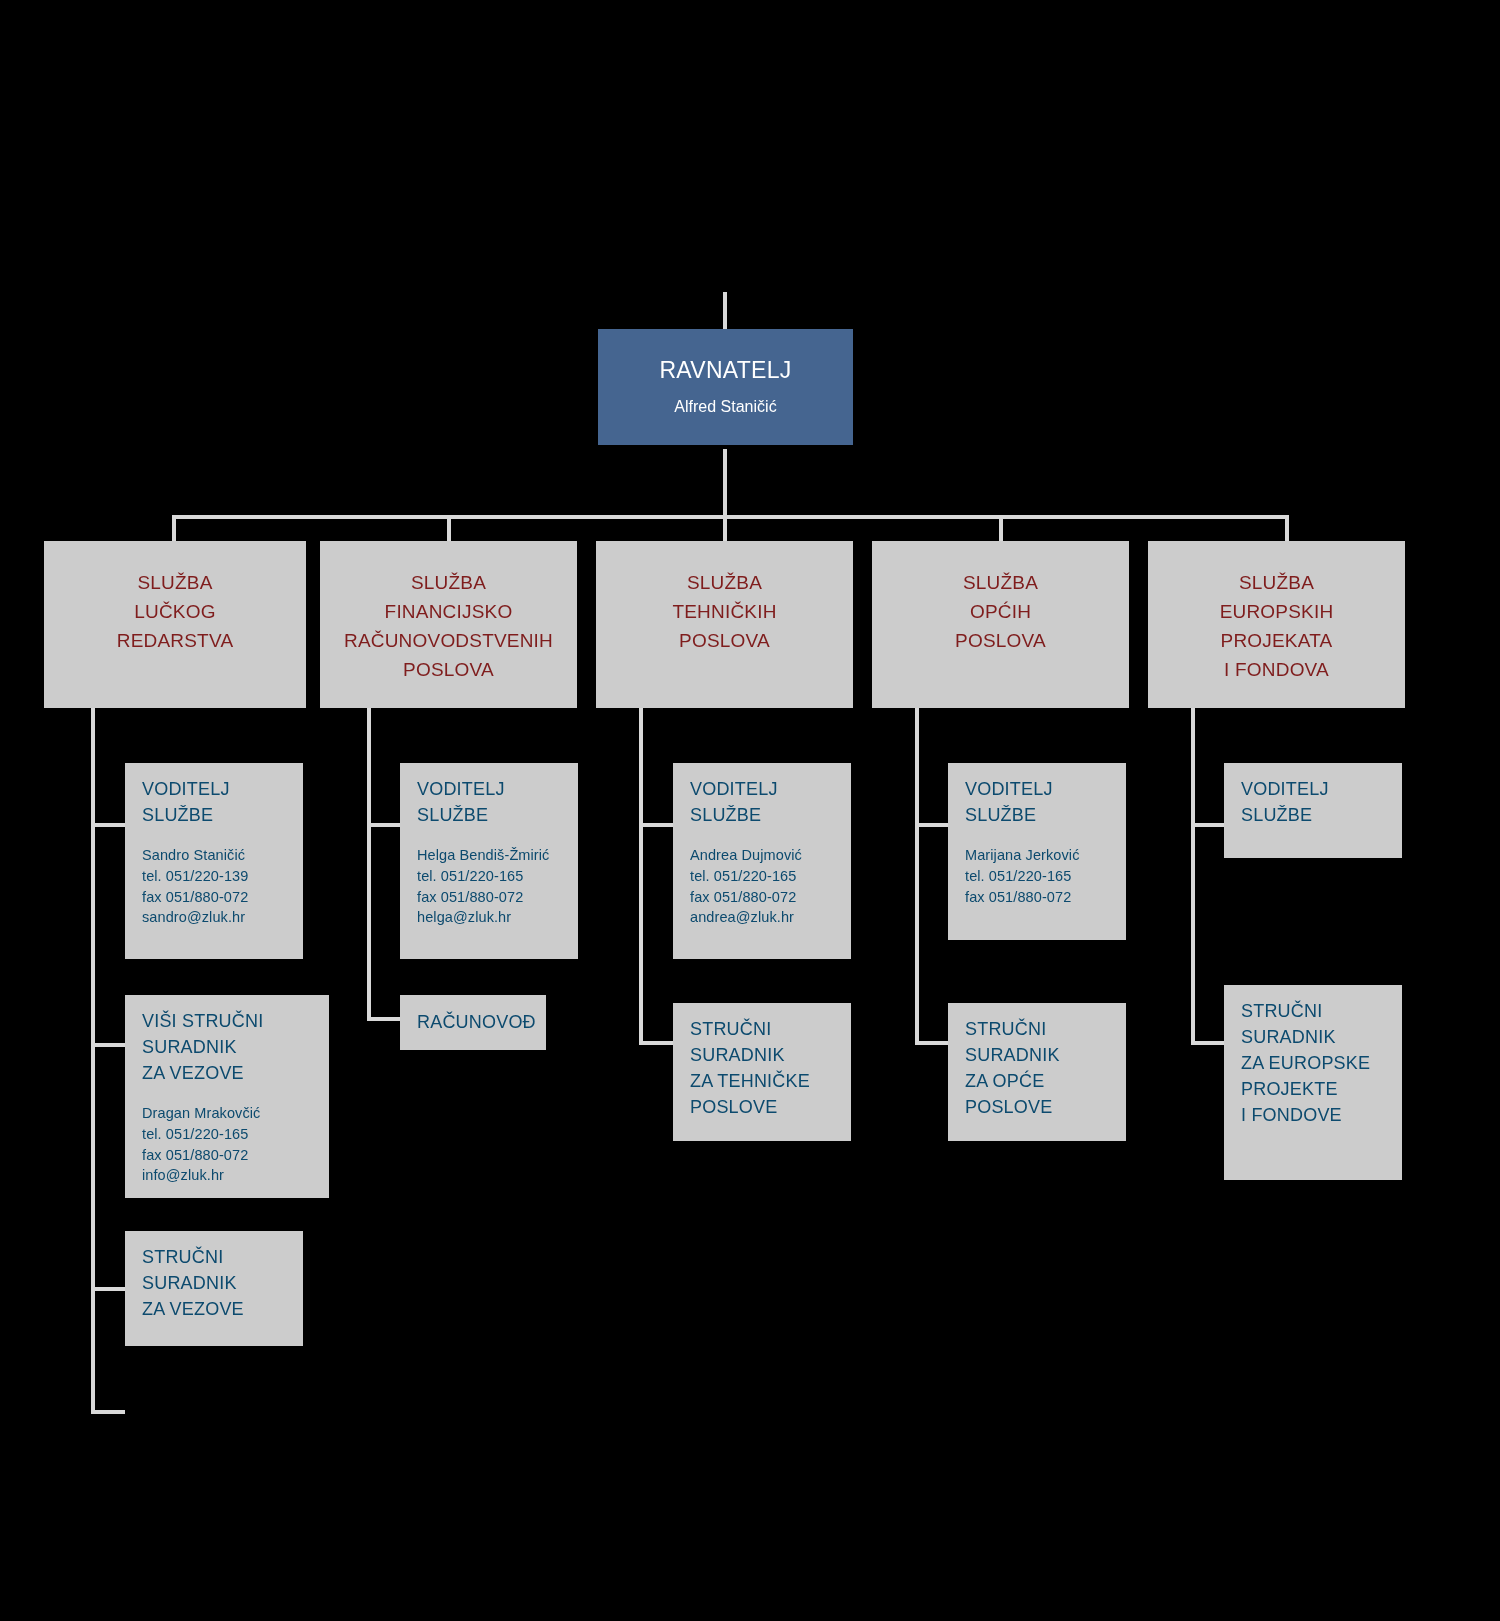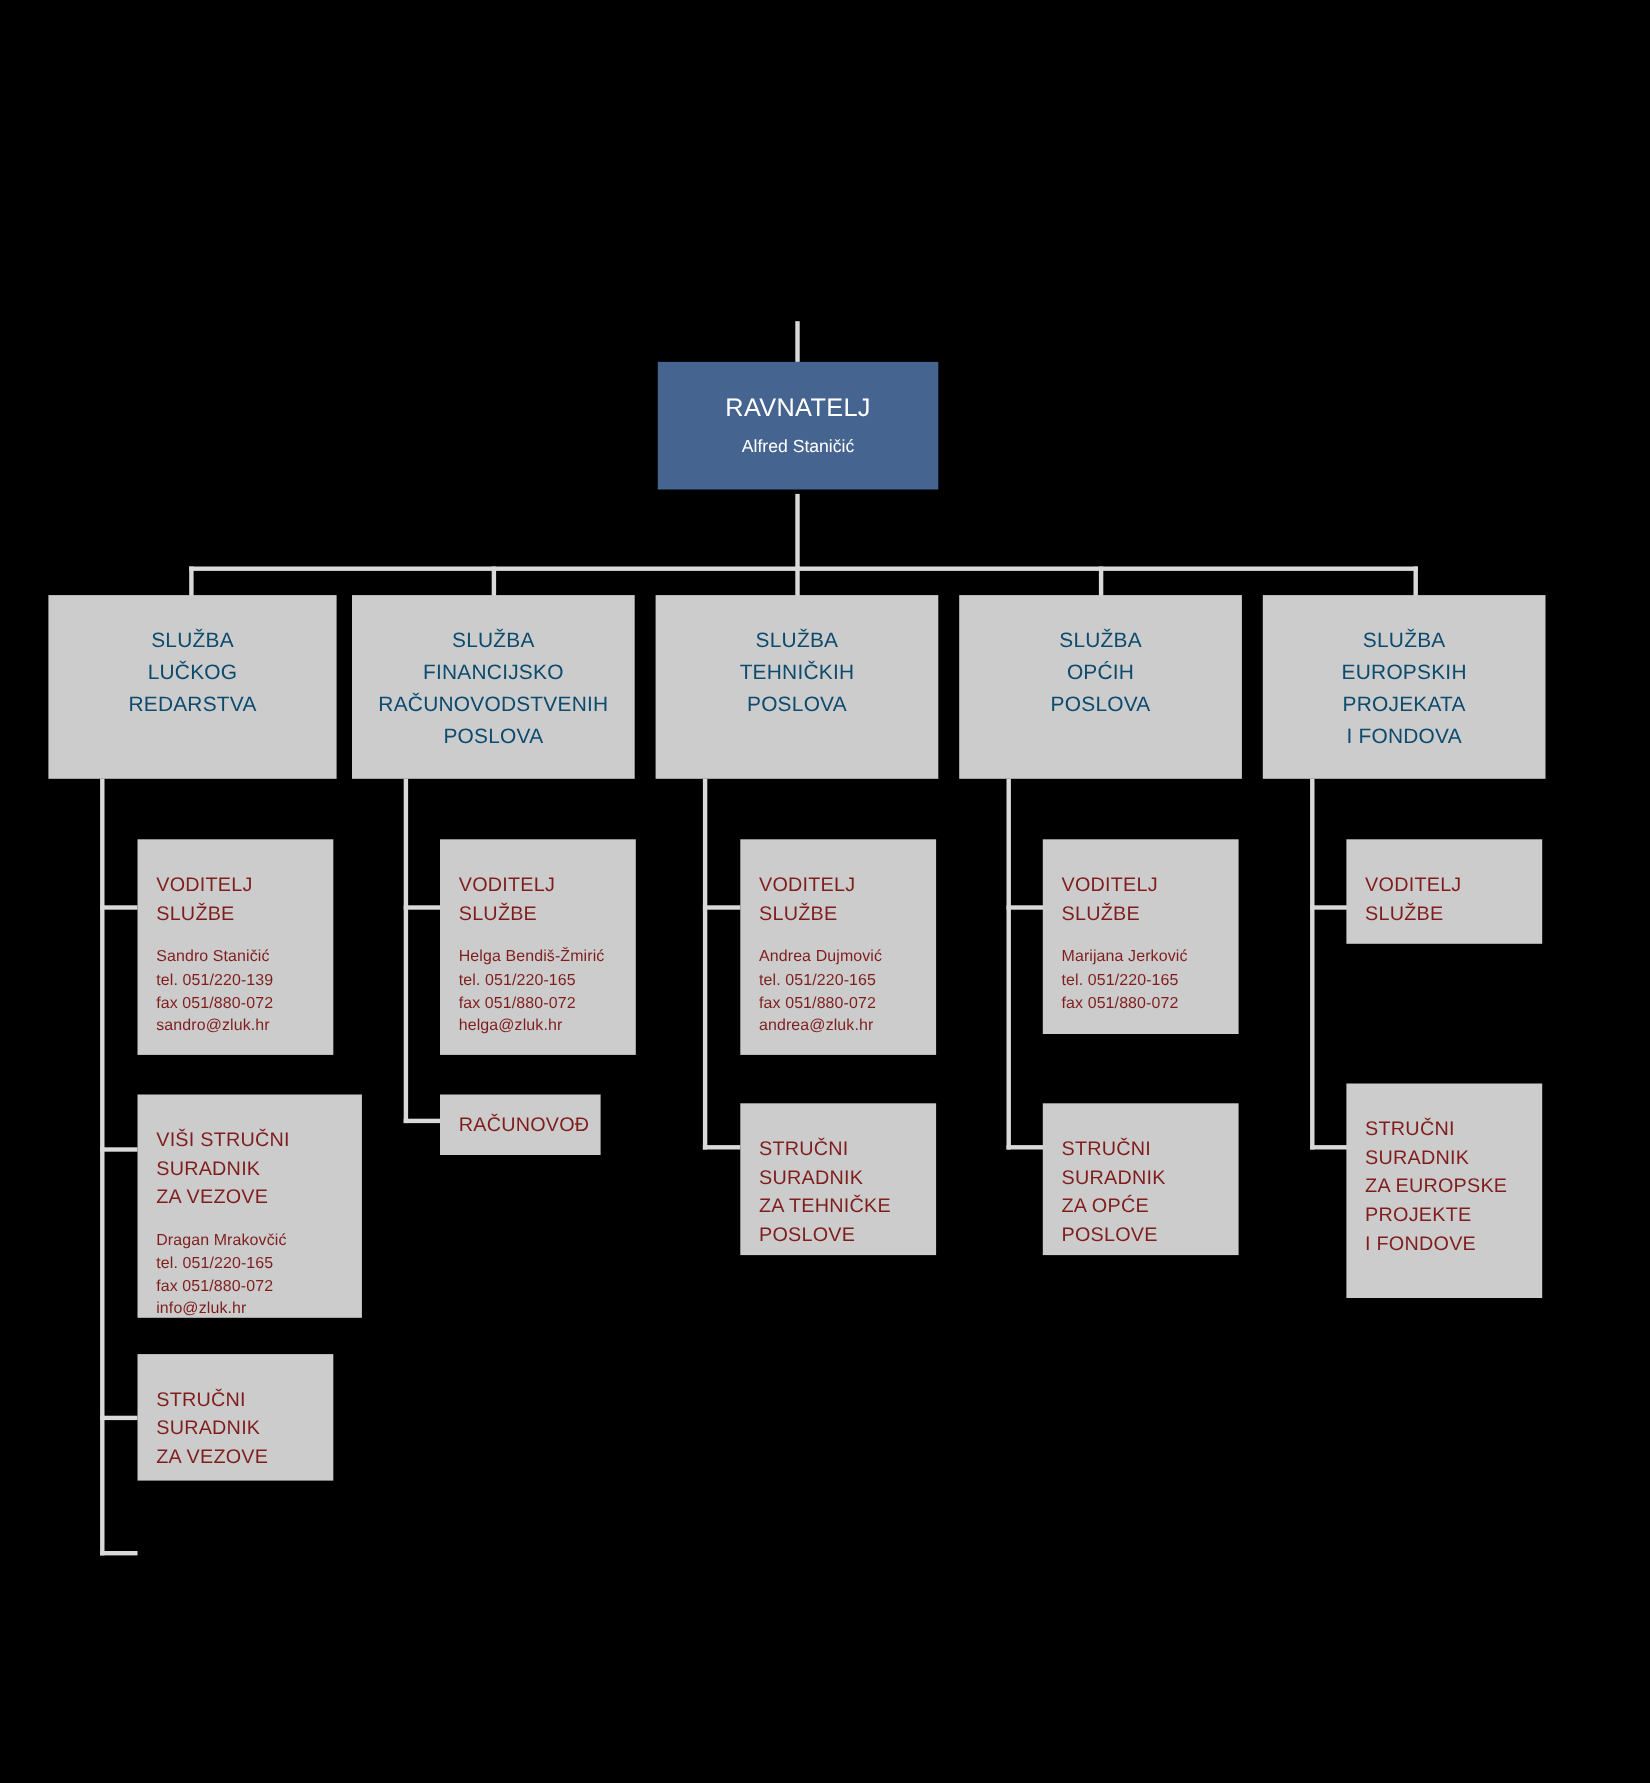--- a/index.html
+++ b/index.html
@@ -22,29 +22,29 @@
   }
   .box-dir{
     background:#456590;color:#ffffff;
     display:flex;flex-direction:column;align-items:center;justify-content:center;
     text-align:center;
   }
   .box-dir .dir-title{font-size:23px;line-height:1.3;letter-spacing:.3px;}
   .box-dir .dir-name{font-size:16px;line-height:1.3;margin-top:11px;}
 
   .box-dept{
-    background:#cccccc;color:#0c4a6e;
+    background:#cccccc;color:#7f1d1d;
     display:flex;align-items:flex-start;justify-content:center;
     text-align:center;padding-top:28px;
     font-size:19px;line-height:1.52;letter-spacing:.2px;
   }
 
   .box-leaf{
-    background:#cccccc;color:#7f1d1d;
-    padding:28px 0 0 17px;
+    background:#cccccc;color:#0c4a6e;
+    padding:13px 0 0 17px;
     font-size:18px;line-height:1.45;letter-spacing:.2px;
   }
   .box-leaf .leaf-title{white-space:pre-line;}
   .box-leaf .leaf-detail{
     margin-top:17px;font-size:14.5px;line-height:1.43;
     white-space:pre-line;letter-spacing:.1px;
   }
   .box-leaf.single-line{padding-top:0;display:flex;align-items:center;}
 </style>
 </head>

